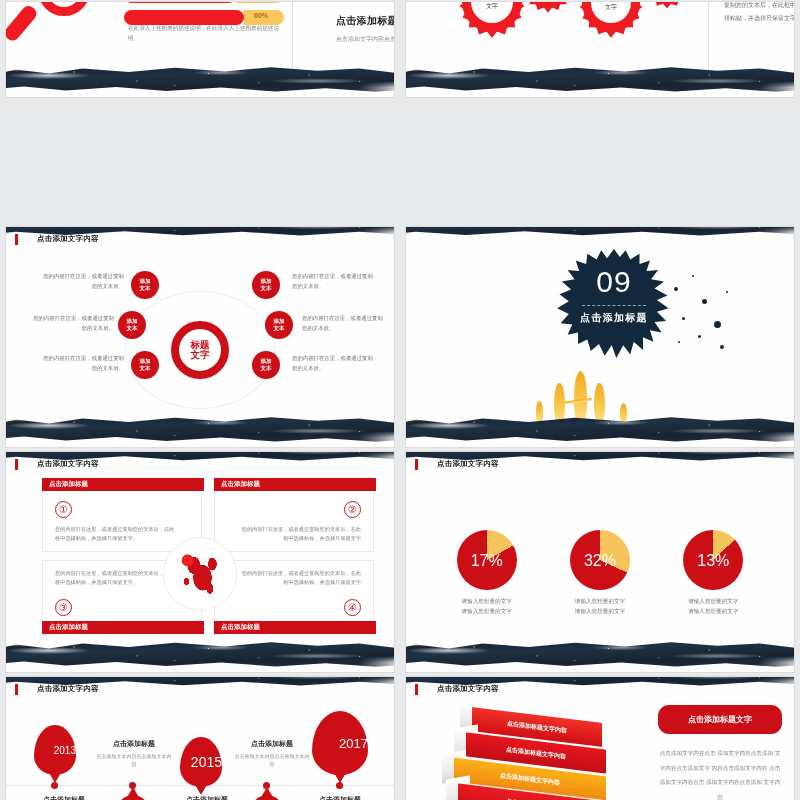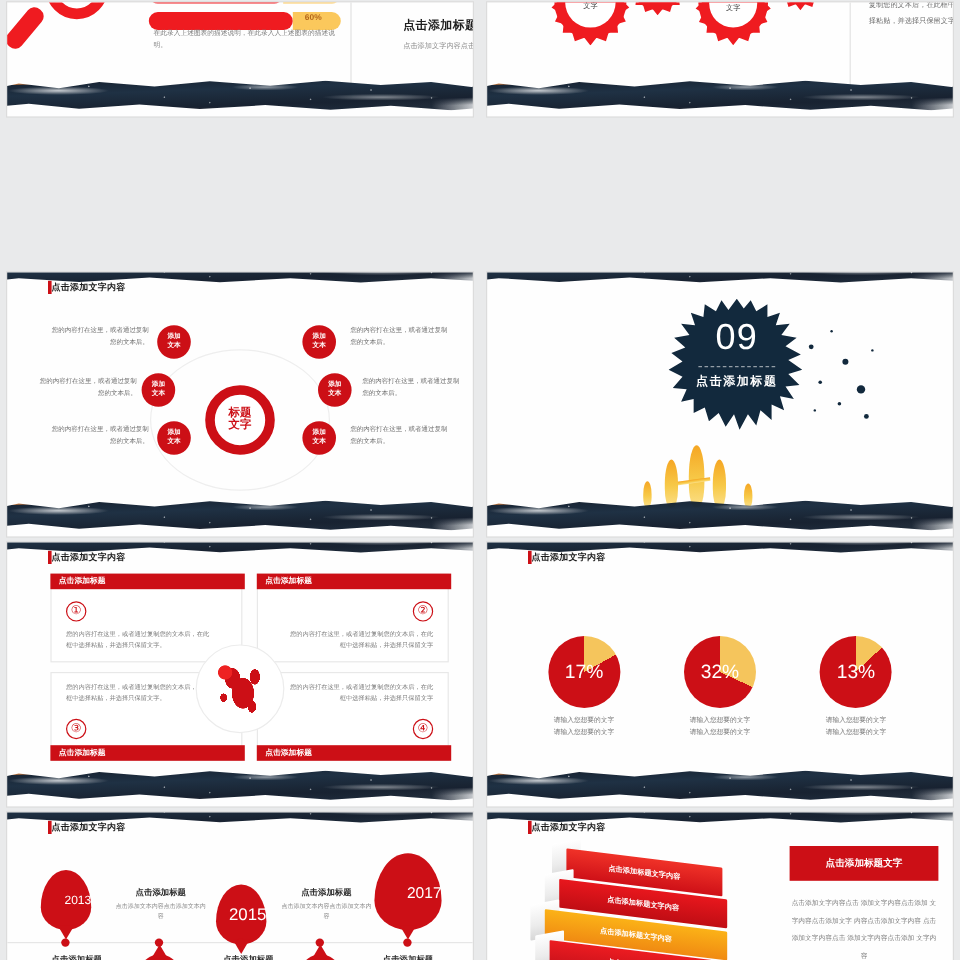--- a/index.html
+++ b/index.html
@@ -49,21 +49,21 @@
       radial-gradient(circle 1px at 20% 30%, rgba(255,255,255,.85), transparent),
       radial-gradient(circle 1px at 35% 60%, rgba(255,255,255,.7), transparent),
       radial-gradient(circle 1px at 52% 35%, rgba(255,255,255,.8), transparent),
       radial-gradient(circle 1px at 64% 66%, rgba(255,255,255,.6), transparent),
       radial-gradient(circle 1px at 76% 40%, rgba(255,255,255,.75), transparent),
       radial-gradient(circle 1px at 88% 62%, rgba(255,255,255,.65), transparent),
       radial-gradient(circle 1px at 44% 75%, rgba(255,255,255,.6), transparent);
   }
 
   
-  .slide-header { position: absolute; top: 7px; left: 9px; display: flex; align-items: center; gap: 0; z-index: 6; margin-left: 25px; }
+  .slide-header { position: absolute; top: 7px; left: 9px; display: flex; align-items: flex-start; gap: 19px; z-index: 6; }
   .hdr-bar { width: 3px; height: 11px; background: #cc0f16; display: block; }
   .hdr-text { font-size: 7.5px; font-weight: bold; color: #1c1c1c; letter-spacing: .2px; white-space: nowrap; }
 
   
   .mag-wrap { position: absolute; left: 14px; top: -42px; width: 92px; height: 92px; }
   .mag-ring { position: absolute; left: 18px; top: 4px; width: 52px; height: 52px; border: 9px solid #ef1b20; border-radius: 50%; background: #fff; }
   .mag-handle { position: absolute; left: 6px; top: 48px; width: 15px; height: 40px; background: #ef1b20; border-radius: 7px; transform: rotate(40deg); transform-origin: top center; }
   .bars { position: absolute; left: 118px; top: -14px; width: 160px; }
   .bar-row { position: relative; height: 15px; margin-bottom: 7px; }
   .bar-fill { position: absolute; left: 0; top: 0; height: 15px; background: #ef1b20; border-radius: 8px; }
@@ -143,21 +143,21 @@
   .tl-block { position: absolute; width: 76px; }
   .tl-h { font-size: 7px; font-weight: bold; color: #2c2c2c; text-align: center; }
   .tl-p { margin-top: 3px; font-size: 5px; color: #8a8a8a; line-height: 1.6; text-align: center; }
 
   
   .books { position: absolute; left: 38px; top: 32px; width: 190px; height: 150px; }
   .book { position: absolute; height: 24px; }
   .book .cover { position: absolute; inset: 0; border-radius: 1px; display: flex; align-items: center; justify-content: center; color: #fff; font-size: 6px; font-weight: bold; }
   .book .pages { position: absolute; left: -12px; top: -6px; width: 24px; height: 30px; background: linear-gradient(180deg,#fff 0%,#ececec 60%,#d7d7d7 100%); transform: skewY(-17deg); border-radius: 1px; }
   .bk-right { position: absolute; left: 252px; top: 28px; width: 124px; }
-  .bk-title { background: #cc0f16; color: #fff; font-size: 8px; font-weight: bold; text-align: center; padding: 9px 0; }
+  .bk-title { background: #cc0f16; color: #fff; font-size: 8px; font-weight: bold; text-align: center; padding: 9px 0; border-radius: 11px; }
   .bk-body { margin-top: 12px; font-size: 5.6px; color: #7e7e7e; line-height: 2.6; text-align: center; }
 </style>
 </head>
 <body>
 
 <div class="sheet">
 
   <div class="slide-cell row-first">
     <div class="slide">
       <div class="mag-wrap">

